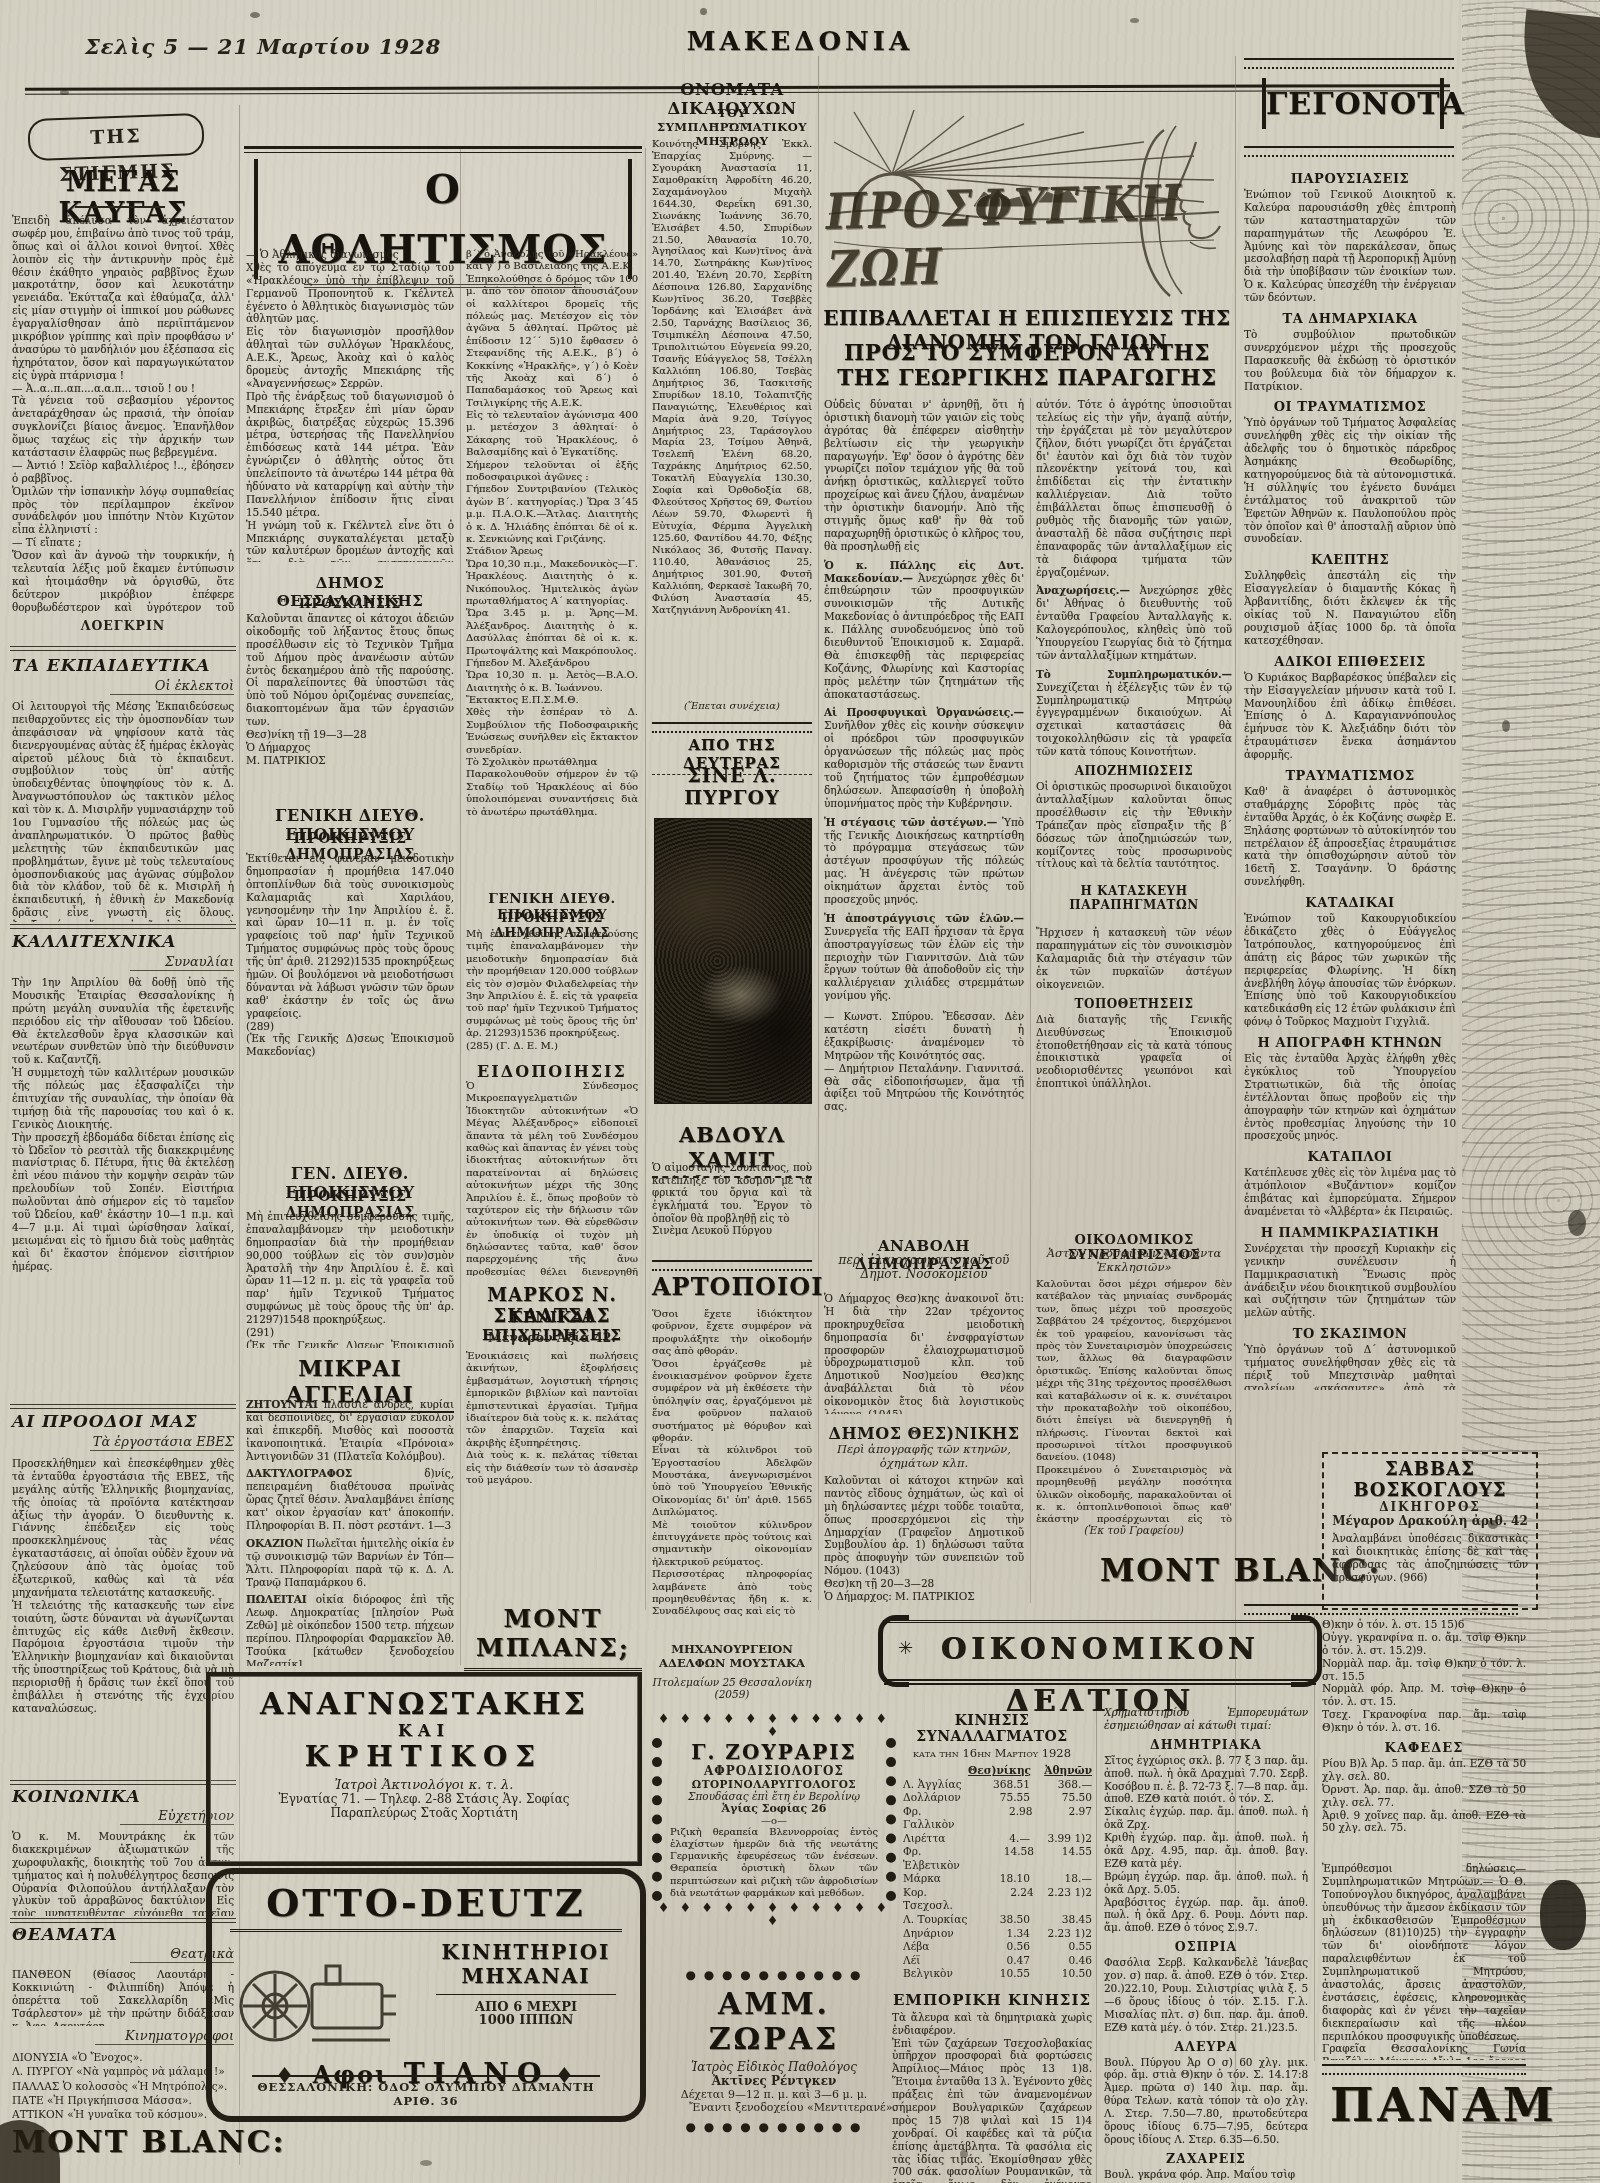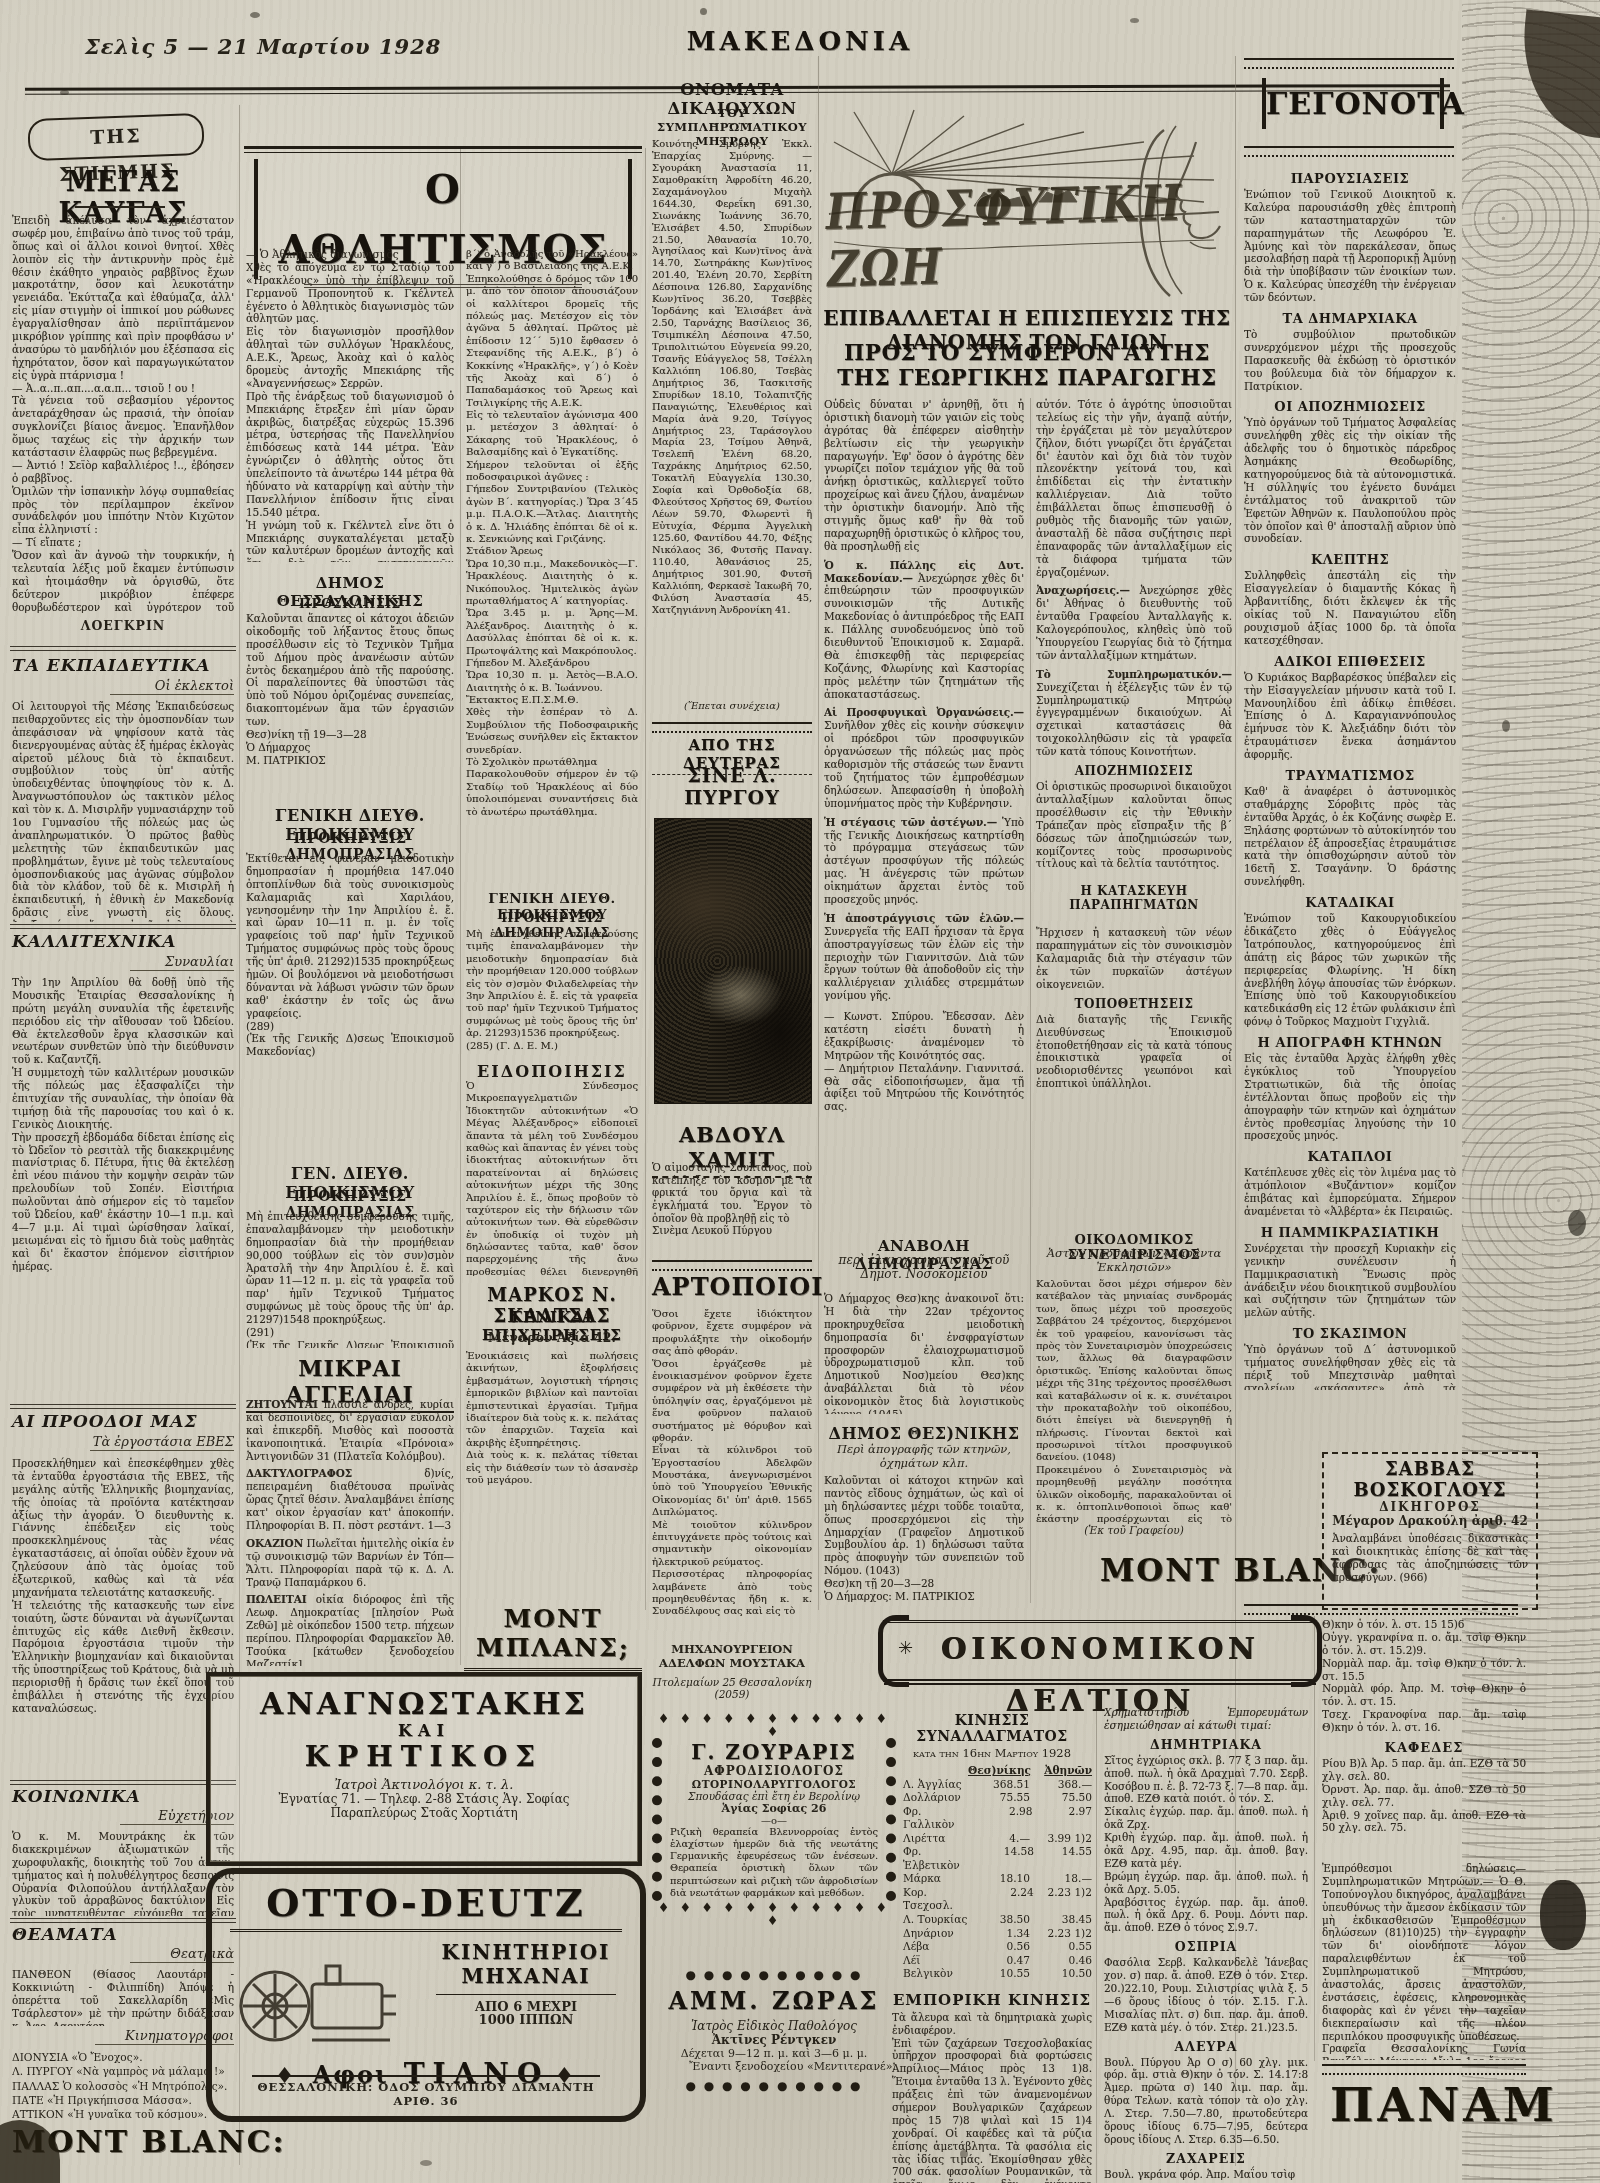--- a/index.html
+++ b/index.html
@@ -289,21 +289,21 @@
       <div class="ctr it" style="font-size:10.5px;">Σπουδάσας ἐπὶ ἔτη ἐν Βερολίνῳ</div>
       <div class="ctr b" style="font-size:11px;">Ἁγίας Σοφίας 26</div>
       <div class="ctr" style="font-size:10px;">—ο—</div>
       <div class="just" style="font-size:9.8px;">Ριζικὴ θεραπεία Βλεννορροίας ἐντὸς ἐλαχίστων ἡμερῶν διὰ τῆς νεωτάτης Γερμανικῆς ἐφευρέσεως τῶν ἐνέσεων. Θεραπεία ὁριστικὴ ὅλων τῶν περιπτώσεων καὶ ριζικὴ τῶν ἀφροδισίων διὰ νεωτάτων φαρμάκων καὶ μεθόδων.</div>
     </div>
     <div class="diam ctr">♦ ♦ ♦ ♦ ♦ ♦ ♦ ♦ ♦ ♦ ♦ ♦</div>
   </div>
 
   <div class="abs" style="left:652px;top:1968px;width:244px;height:200px;">
     <div class="ctr" style="font-size:12px;letter-spacing:2px;color:#221d14;">● ● ● ● ● ● ● ● ● ●</div>
-    <div class="bighead ctr" style="font-size:24px;letter-spacing:3px;margin-top:4px;">ΑΜΜ. ΖΩΡΑΣ</div>
+    <div class="bighead ctr" style="font-size:30px;letter-spacing:3px;margin-top:4px;">ΑΜΜ. ΖΩΡΑΣ</div>
     <div class="ctr it" style="font-size:12px;margin-top:4px;">Ἰατρὸς Εἰδικὸς Παθολόγος</div>
     <div class="ctr b" style="font-size:12px;">Ἀκτῖνες Ρέντγκεν</div>
     <div class="ctr" style="font-size:11px;">Δέχεται 9—12 π. μ. καὶ 3—6 μ. μ.</div>
     <div class="ctr" style="font-size:11px;text-align:right;">Ἔναντι ξενοδοχείου «Μεντιτερανέ».</div>
     <div class="ctr" style="font-size:12px;letter-spacing:2px;color:#221d14;margin-top:6px;">● ● ● ● ● ● ● ● ● ●</div>
   </div>
 
   <div class="abs" style="left:824px;top:102px;width:408px;height:198px;">
     <svg width="408" height="198" viewBox="0 0 408 198">
       <g stroke="#3a3426" fill="none" opacity=".8">
@@ -548,21 +548,21 @@
         <div class="subhead" style="font-size:13px;margin:7px 0 2px;">ΠΑΡΟΥΣΙΑΣΕΙΣ</div>
         <div class="just">Ἐνώπιον τοῦ Γενικοῦ Διοικητοῦ κ. Καλεύρα παρουσιάσθη χθὲς ἐπιτροπὴ τῶν καταστηματαρχῶν τῶν παραπηγμάτων τῆς Λεωφόρου Ἐ. Ἀμύνης καὶ τὸν παρεκάλεσαν, ὅπως μεσολαβήσῃ παρὰ τῇ Ἀεροπορικῇ Ἀμύνῃ διὰ τὴν ὑποβίβασιν τῶν ἐνοικίων των. Ὁ κ. Καλεύρας ὑπεσχέθη τὴν ἐνέργειαν τῶν δεόντων.</div>
       </div>
 
       <div>
         <div class="subhead" style="font-size:13px;margin:7px 0 2px;">ΤΑ ΔΗΜΑΡΧΙΑΚΑ</div>
         <div class="just">Τὸ συμβούλιον πρωτοδικῶν συνερχόμενον μέχρι τῆς προσεχοῦς Παρασκευῆς θὰ ἐκδώσῃ τὸ ὁριστικόν του βούλευμα διὰ τὸν δήμαρχον κ. Πατρίκιον.</div>
       </div>
 
       <div>
-        <div class="subhead" style="font-size:13px;margin:7px 0 2px;">ΟΙ ΑΠΟΖΗΜΙΩΣΕΙΣ</div>
+        <div class="subhead" style="font-size:13px;margin:7px 0 2px;">ΟΙ ΤΡΑΥΜΑΤΙΣΜΟΣ</div>
         <div class="just">Ὑπὸ ὀργάνων τοῦ Τμήματος Ἀσφαλείας συνελήφθη χθὲς εἰς τὴν οἰκίαν τῆς ἀδελφῆς του ὁ δημοτικὸς πάρεδρος Ἀσημάκης Θεοδωρίδης, κατηγορούμενος διὰ τὰ αὐτονομιστικά. Ἡ σύλληψίς του ἐγένετο δυνάμει ἐντάλματος τοῦ ἀνακριτοῦ τῶν Ἐφετῶν Ἀθηνῶν κ. Παυλοπούλου πρὸς τὸν ὁποῖον καὶ θ' ἀποσταλῇ αὔριον ὑπὸ συνοδείαν.</div>
       </div>
 
       <div>
         <div class="subhead" style="font-size:13px;margin:7px 0 2px;">ΚΛΕΠΤΗΣ</div>
         <div class="just">Συλληφθεὶς ἀπεστάλη εἰς τὴν Εἰσαγγελείαν ὁ διαμαντῆς Κόκας ἢ Ἀρβανιτίδης, διότι ἔκλεψεν ἐκ τῆς οἰκίας τοῦ Ν. Παναγιώτου εἴδη ρουχισμοῦ ἀξίας 1000 δρ. τὰ ὁποῖα κατεσχέθησαν.</div>
       </div>
 
       <div>
         <div class="subhead" style="font-size:13px;margin:7px 0 2px;">ΑΔΙΚΟΙ ΕΠΙΘΕΣΕΙΣ</div>

